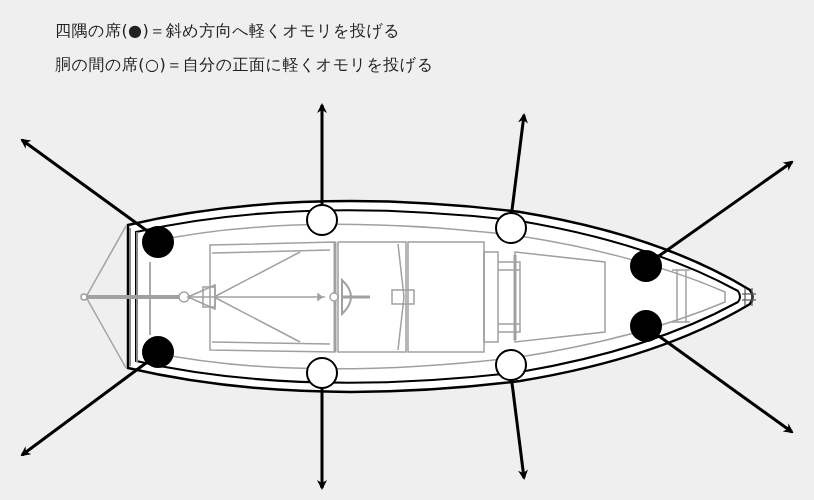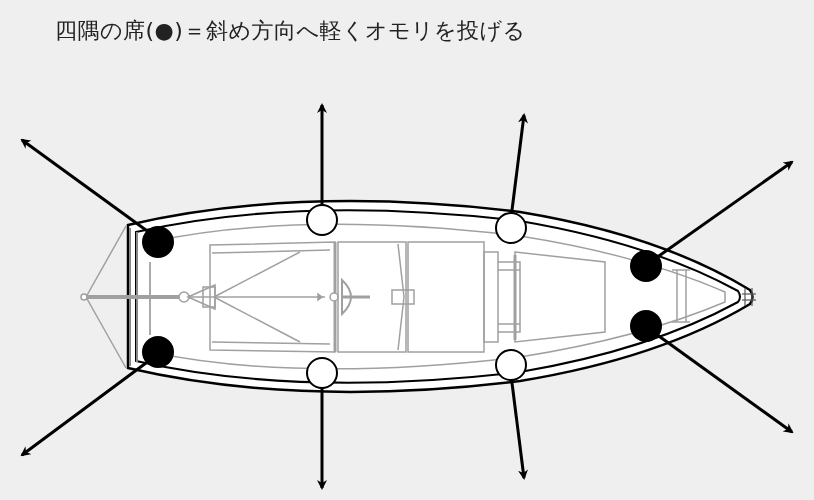--- a/index.html
+++ b/index.html
@@ -12,39 +12,40 @@
       height: 500px;
       position: relative;
       overflow: hidden;
       font-family: "DejaVu Sans", "Liberation Sans", sans-serif;
     }
     .caption {
       position: absolute;
       left: 55px;
       top: 14px;
       color: #222;
-      font-size: 22px;
+      font-size: 16px;
       line-height: 34px;
       letter-spacing: 0.5px;
       white-space: nowrap;
     }
     .caption-line {
       display: block;
     }
     svg.diagram {
       position: absolute;
       left: 0;
       top: 0;
     }
   </style>
 </head>
 <body>
 
 <div class="caption">
   <span class="caption-line">四隅の席(●)＝斜め方向へ軽くオモリを投げる</span>
+  <span class="caption-line">胴の間の席(○)＝自分の正面に軽くオモリを投げる</span>
 </div>
 
 <svg class="diagram" width="814" height="500" viewBox="0 0 814 500" xmlns="http://www.w3.org/2000/svg">
   <defs>
     <marker id="ah" markerWidth="10" markerHeight="10" refX="8" refY="5" orient="auto" markerUnits="userSpaceOnUse">
       <path d="M0,0 L10,5 L0,10 L3,5 Z" fill="#000"></path>
     </marker>
   </defs>
 
   <g>

